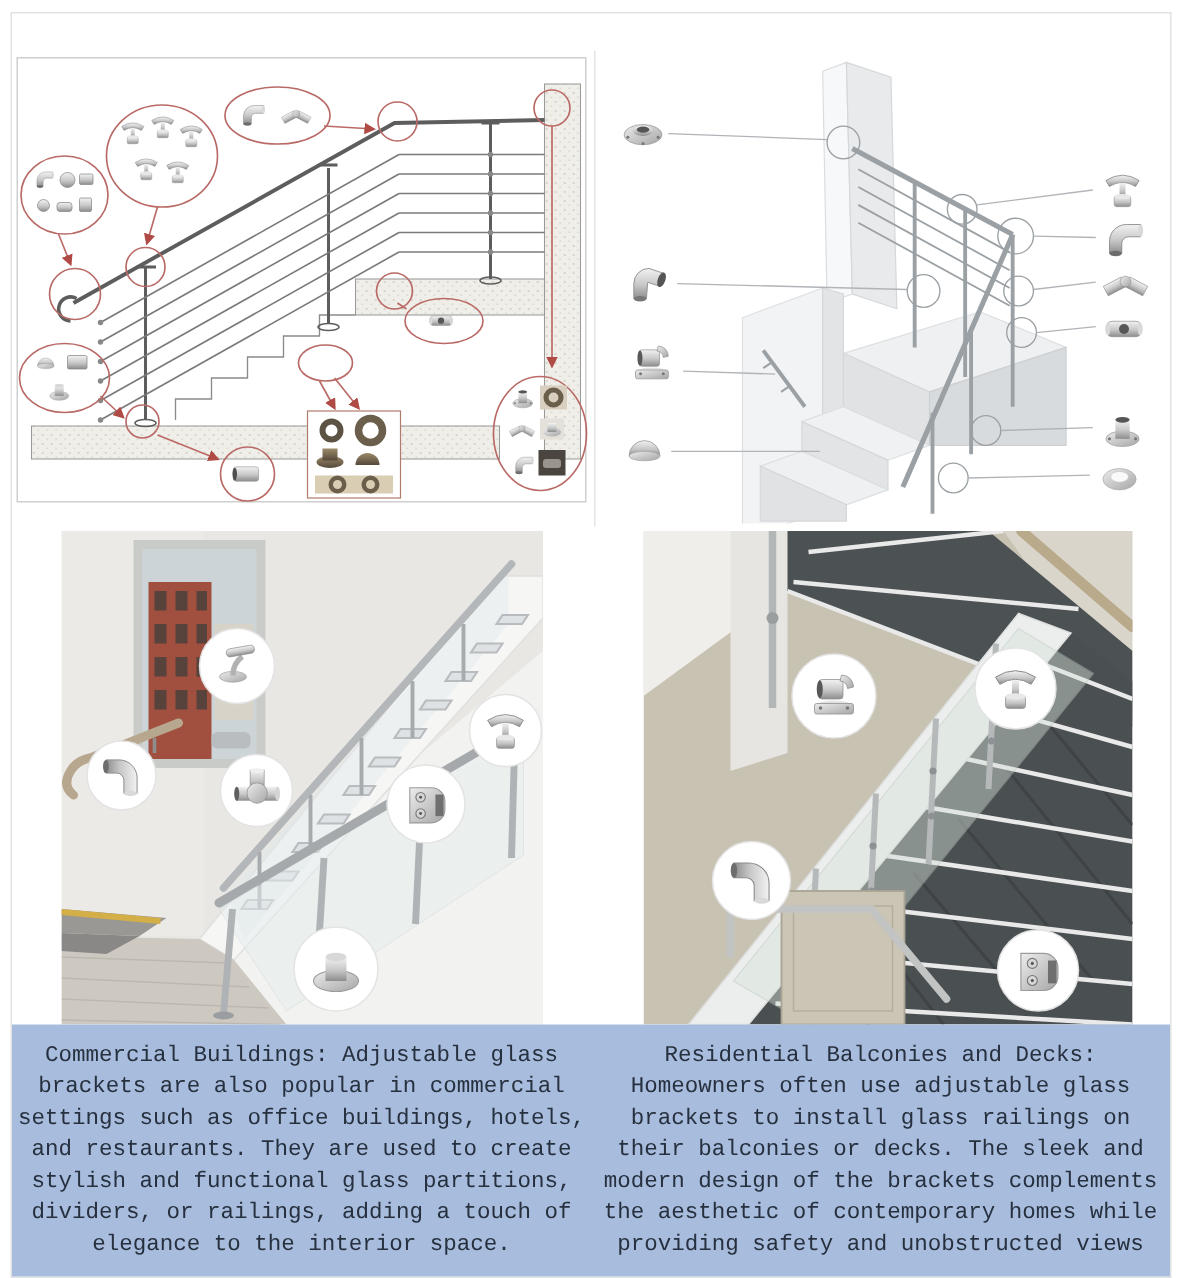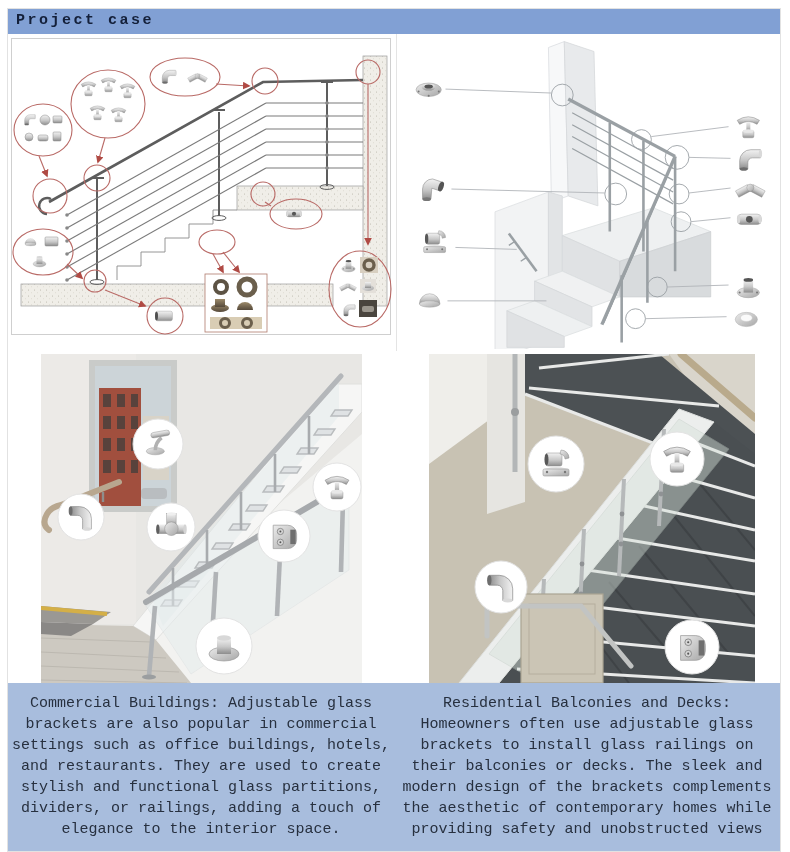--- a/index.html
+++ b/index.html
@@ -142,23 +142,20 @@
     <ellipse cx="17" cy="28" rx="10" ry="4" fill="url(#gmet2)" stroke="#999" stroke-width=".5"></ellipse>
     <path d="M17,27 q0,-9 7,-14" stroke="#b2b2b2" stroke-width="4" fill="none"></path>
     <rect x="12" y="6" width="21" height="6" rx="3" fill="url(#gmet)" stroke="#8e8e8e" stroke-width=".5" transform="rotate(-10 22 9)"></rect>
   </symbol>
 </defs>
 </svg>
 
 <div class="stage">
   <div class="sheet">
 
-    <div class="title-bar">
-      <div class="title-text">Project case</div>
-    </div>
 
     <div class="cell-divider"></div>
 
     <div class="diagram-left">
       <svg width="386" height="313" viewBox="0 0 386 313">
         <rect x="2.5" y="2.5" width="379" height="296" fill="#fff" stroke="#cfcfcf" stroke-width="1"></rect>
 
         <g>
           <rect x="354" y="20" width="24" height="250" fill="url(#speck)" stroke="#9a9a9a" stroke-width=".7"></rect>
           <rect x="228" y="150" width="126" height="24" fill="url(#speck)" stroke="#9a9a9a" stroke-width=".7"></rect>

